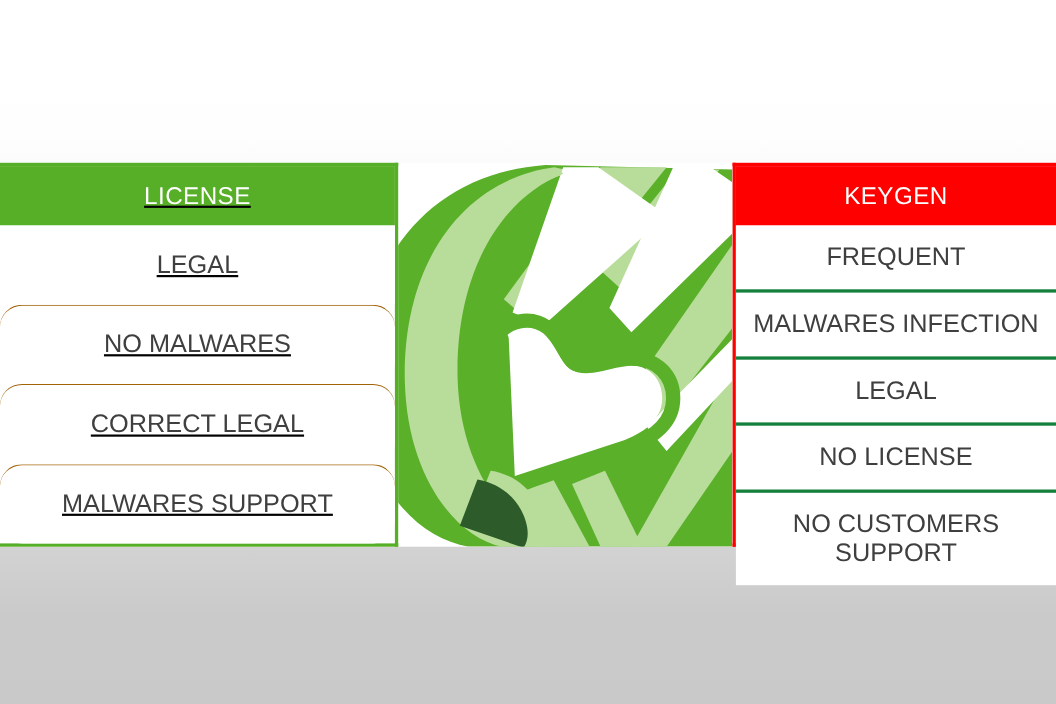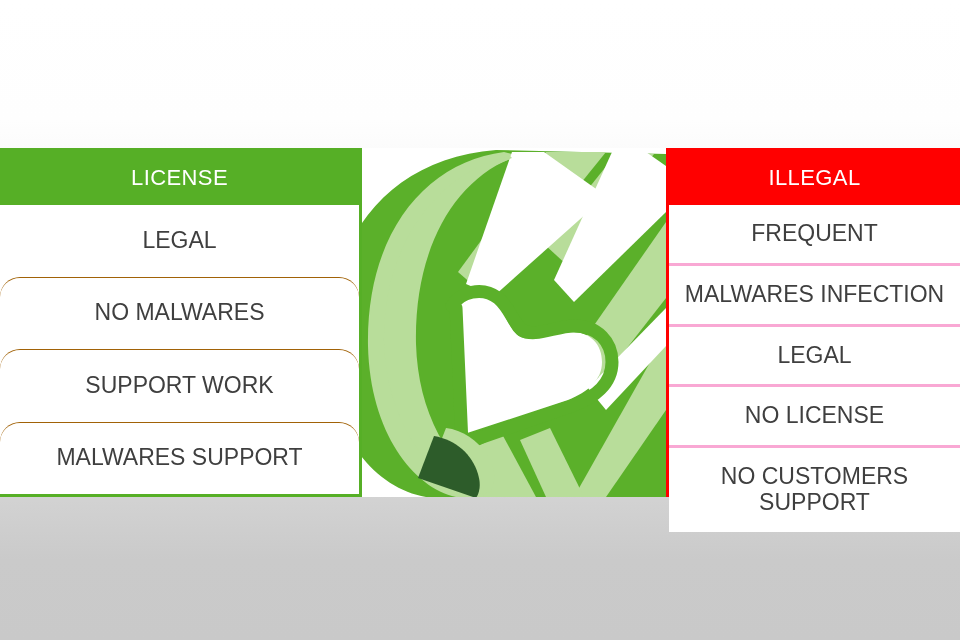--- a/index.html
+++ b/index.html
@@ -43,20 +43,21 @@
     box-sizing: border-box;
     display: flex;
     flex-direction: column;
     background: #ffffff;
   }
 
   .panel-left {
     width: 362px;
     border: 3px solid #56af26;
     border-left: none;
+    text-decoration: underline;
   }
 
   .panel-right {
     width: 294px;
     margin-left: auto;
     border: 3px solid #ff0000;
     border-right: none;
   }
 
   .panel-header {
@@ -87,21 +88,21 @@
     text-align: center;
     color: #3f3f3f;
     font-size: 23px;
     font-weight: 400;
     line-height: 1.12;
     padding: 16px 4px;
     box-sizing: border-box;
     background: #ffffff;
   }
   .panel-left  .row + .row { border-top: 1px solid #a16207; border-radius: 20px; }
-  .panel-right .row + .row { border-top: 3px solid #f9a8d4; }
+  .panel-right .row + .row { border-top: 3px solid #15803d; }
 
   
   #center-art {
     position: absolute;
     left: 306px;
     top: 148px;
     width: 360px;
     height: 349px;
     background: #ffffff;
     overflow: hidden;
@@ -192,27 +193,27 @@
     </svg>
   </div>
 
   <div id="strip">
 
     <div class="panel panel-left">
       <div class="panel-header">LICENSE</div>
       <div class="rows">
         <div class="row">LEGAL</div>
         <div class="row">NO MALWARES</div>
-        <div class="row">SUPPORT WORK</div>
+        <div class="row">CORRECT LEGAL</div>
         <div class="row">MALWARES SUPPORT</div>
       </div>
     </div>
 
     <div class="panel panel-right">
-      <div class="panel-header">ILLEGAL</div>
+      <div class="panel-header">KEYGEN</div>
       <div class="rows">
         <div class="row">FREQUENT</div>
         <div class="row">MALWARES INFECTION</div>
         <div class="row">LEGAL</div>
         <div class="row">NO LICENSE</div>
         <div class="row">NO CUSTOMERS SUPPORT</div>
       </div>
     </div>
 
   </div>

